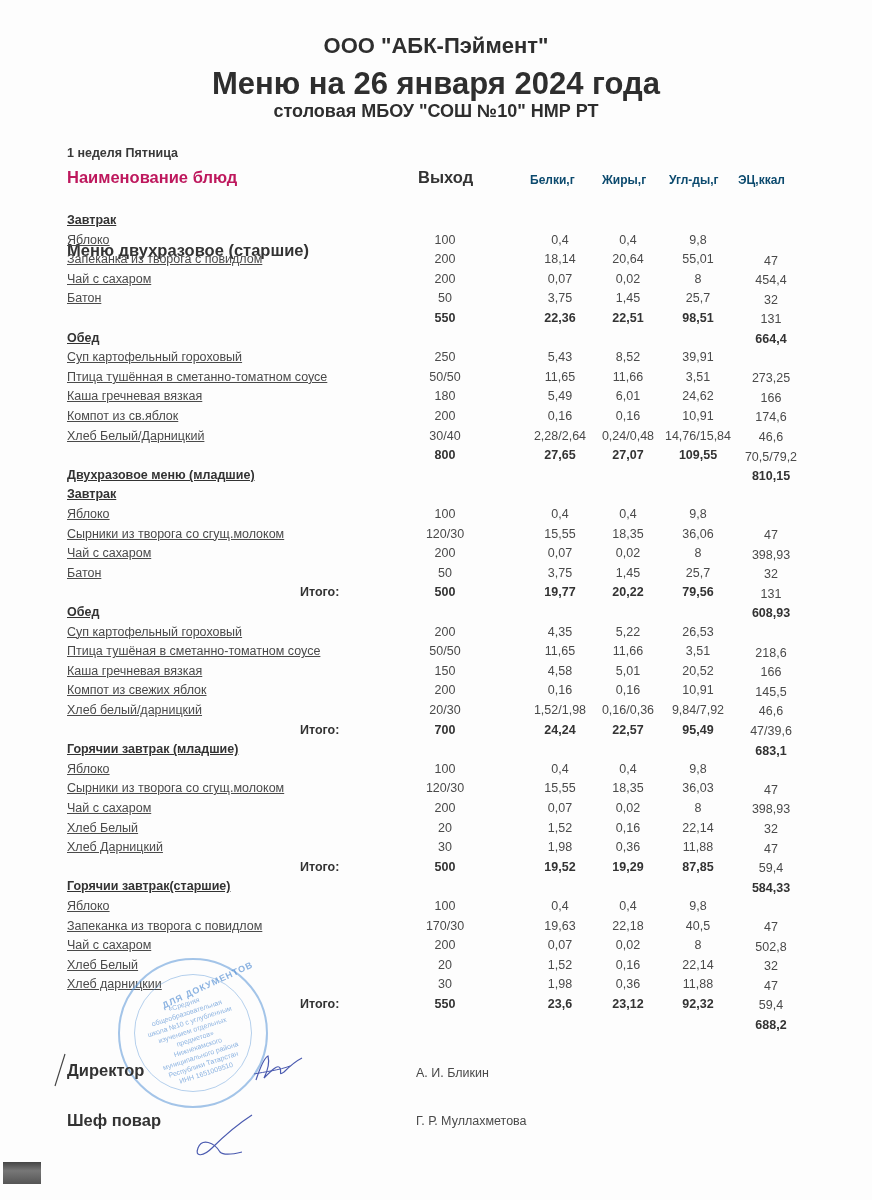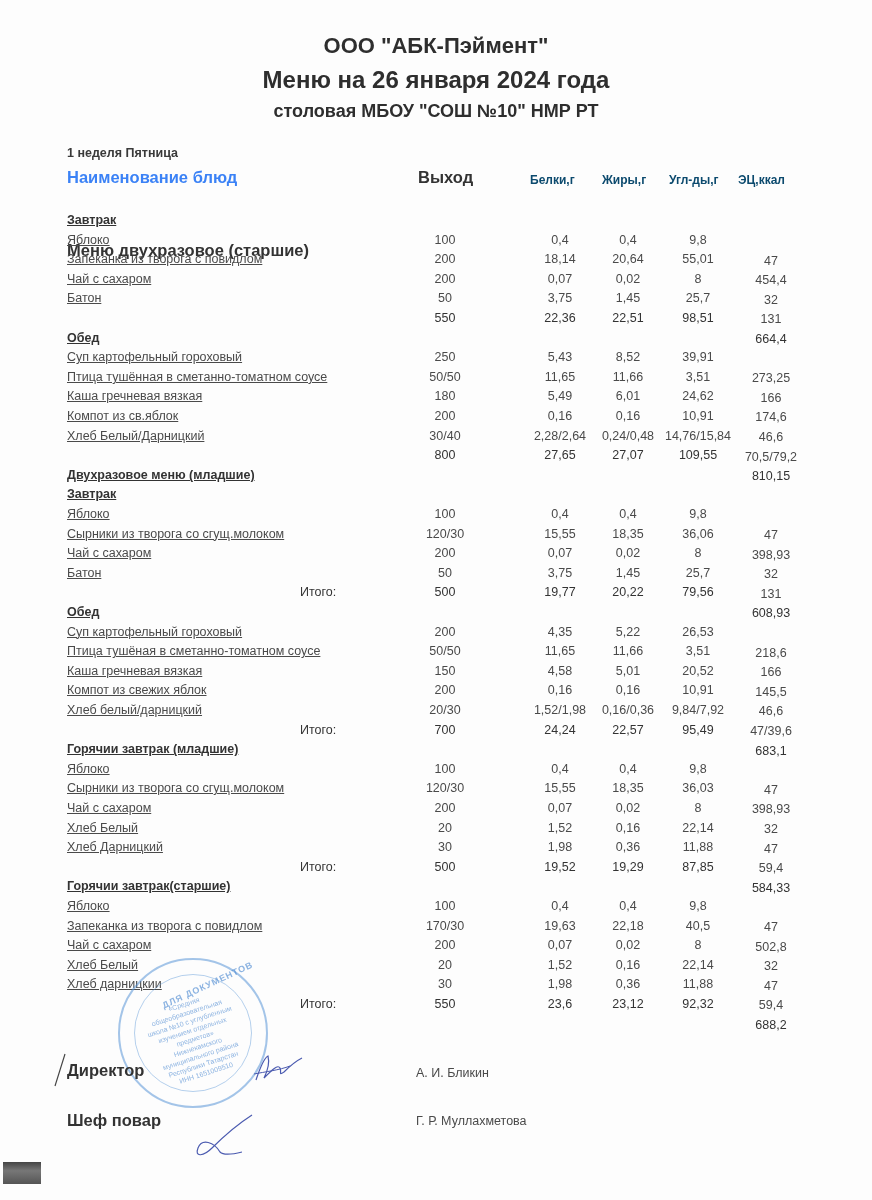--- a/index.html
+++ b/index.html
@@ -4,42 +4,42 @@
   <style>
     html, body { margin: 0; padding: 0; background: #ffffff; }
     body {
       width: 872px; height: 1200px; position: relative; overflow: hidden;
       font-family: "Liberation Sans", "DejaVu Sans", sans-serif;
       color: #3a3a3a;
     }
     .page { position: absolute; left: 0; top: 0; width: 872px; height: 1200px; background: #fdfdfd; }
     .hdr { position: absolute; left: 0; width: 872px; text-align: center; color: #2e2e2e; font-weight: bold; }
     .hdr.l1 { top: 33px; font-size: 22px; }
-    .hdr.l2 { top: 66px; font-size: 24px; }
+    .hdr.l2 { top: 66px; font-size: 31px; }
     .hdr.l3 { top: 101px; font-size: 18px; }
 
     .abs { position: absolute; white-space: nowrap; }
     .week { left: 67px; top: 146px; font-size: 12.5px; font-weight: bold; color: #3a3a3a; }
-    .colhdr-name { left: 67px; top: 168px; font-size: 16.5px; font-weight: bold; color: #3b82f6; }
+    .colhdr-name { left: 67px; top: 168px; font-size: 16.5px; font-weight: bold; color: #be185d; }
     .colhdr-out { left: 418px; top: 168px; font-size: 16.5px; font-weight: bold; color: #333; }
     .colhdr-sm { top: 173px; font-size: 12px; font-weight: bold; color: #0c4a6e; }
 
     .menu-title { left: 67px; top: 193px; font-size: 16.5px; font-weight: bold; color: #333; margin-top: 48px; }
 
     .row { position: absolute; left: 0; width: 872px; height: 19.5px; font-size: 12.5px; color: #4a4a4a; }
     .row .c { position: absolute; top: 0; white-space: nowrap; }
     .row .name { left: 67px; text-decoration: underline; }
     .row .out { left: 405px; width: 80px; text-align: center; }
     .row .p { left: 520px; width: 80px; text-align: center; }
     .row .f { left: 588px; width: 80px; text-align: center; }
     .row .u { left: 658px; width: 80px; text-align: center; }
     .row .e { left: 731px; width: 80px; text-align: center; margin-top: 21px; }
     .row .itogo { left: 300px; width: 78px; }
     .row.sec .name { font-weight: bold; color: #333; }
-    .row.total { font-weight: normal; color: #333; }
+    .row.total { font-weight: bold; color: #333; }
 
     .sig-label { font-size: 16.5px; font-weight: bold; color: #333; }
     .sig-name { font-size: 12.5px; color: #4a4a4a; }
 
     .stamp { position: absolute; left: 118px; top: 958px; width: 150px; height: 150px; border-radius: 50%;
       border: 2px solid rgba(90,150,215,0.55); box-sizing: border-box; }
     .stamp .inner { position: absolute; left: 14px; top: 14px; right: 14px; bottom: 14px; border-radius: 50%;
       border: 1.5px solid rgba(90,150,215,0.45); }
     .stamp .txt { position: absolute; left: 30px; top: 38px; width: 90px; font-size: 7px; line-height: 9px;
       color: rgba(80,140,210,0.65); text-align: center; transform: rotate(-18deg); white-space: normal; }

